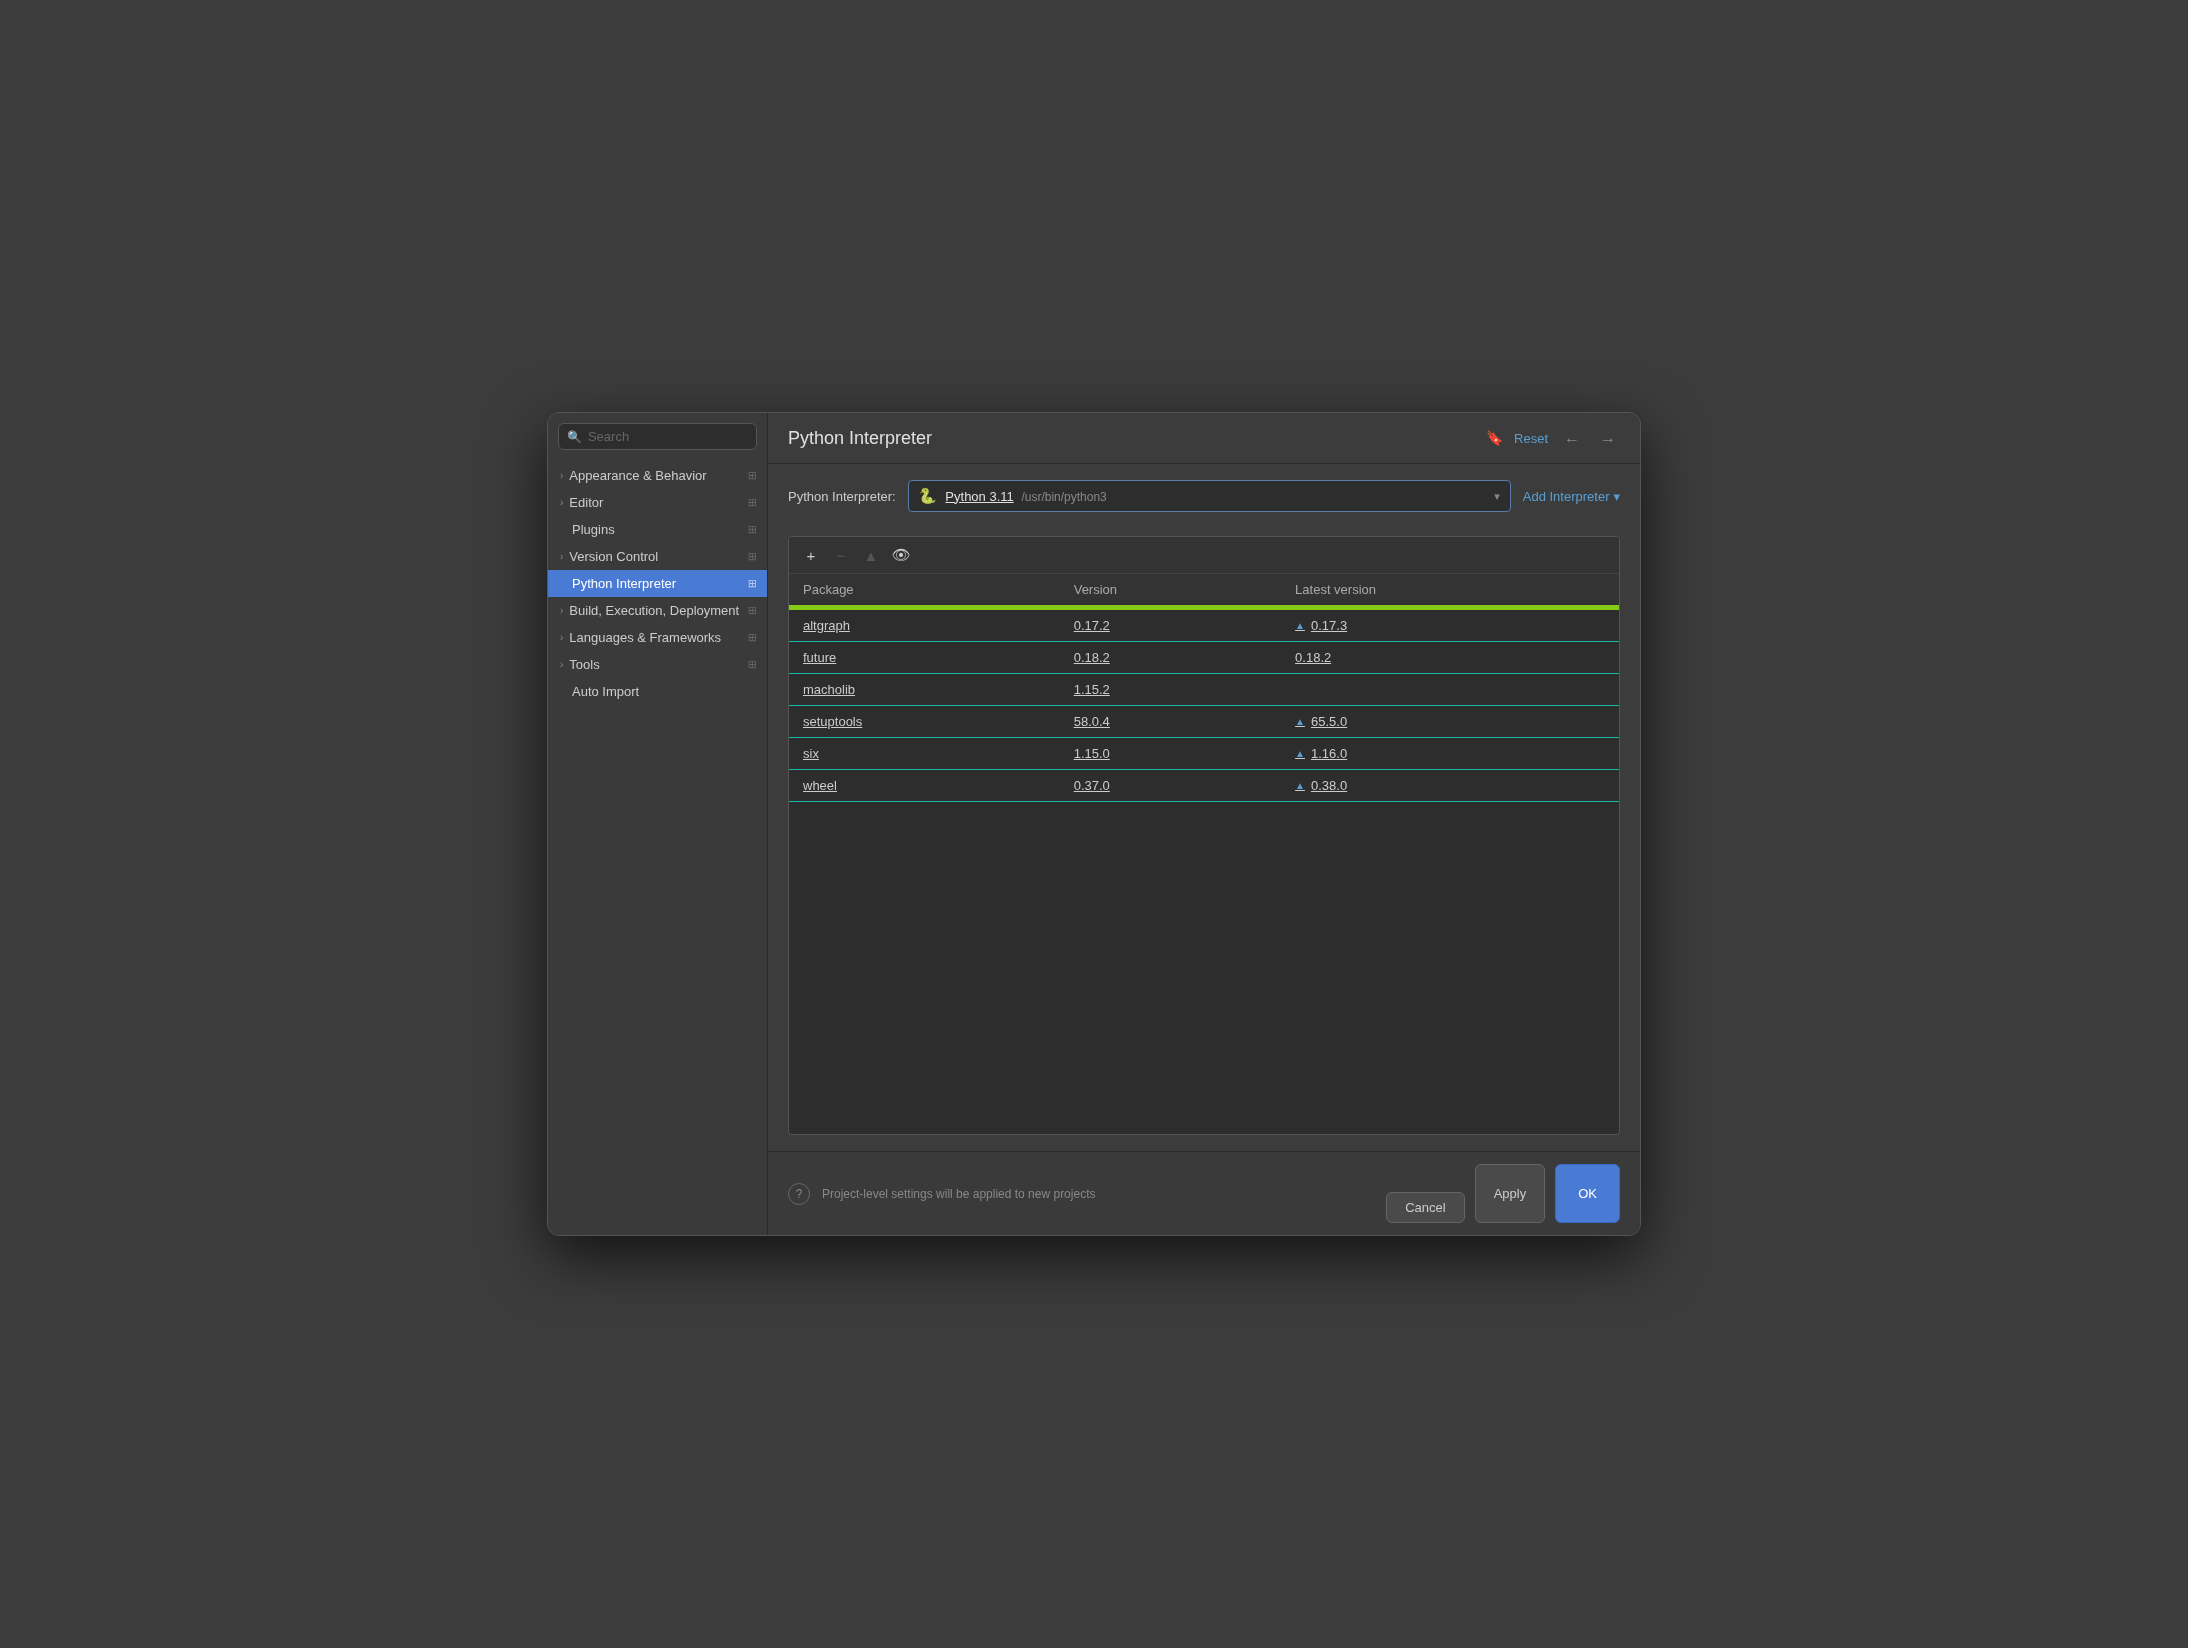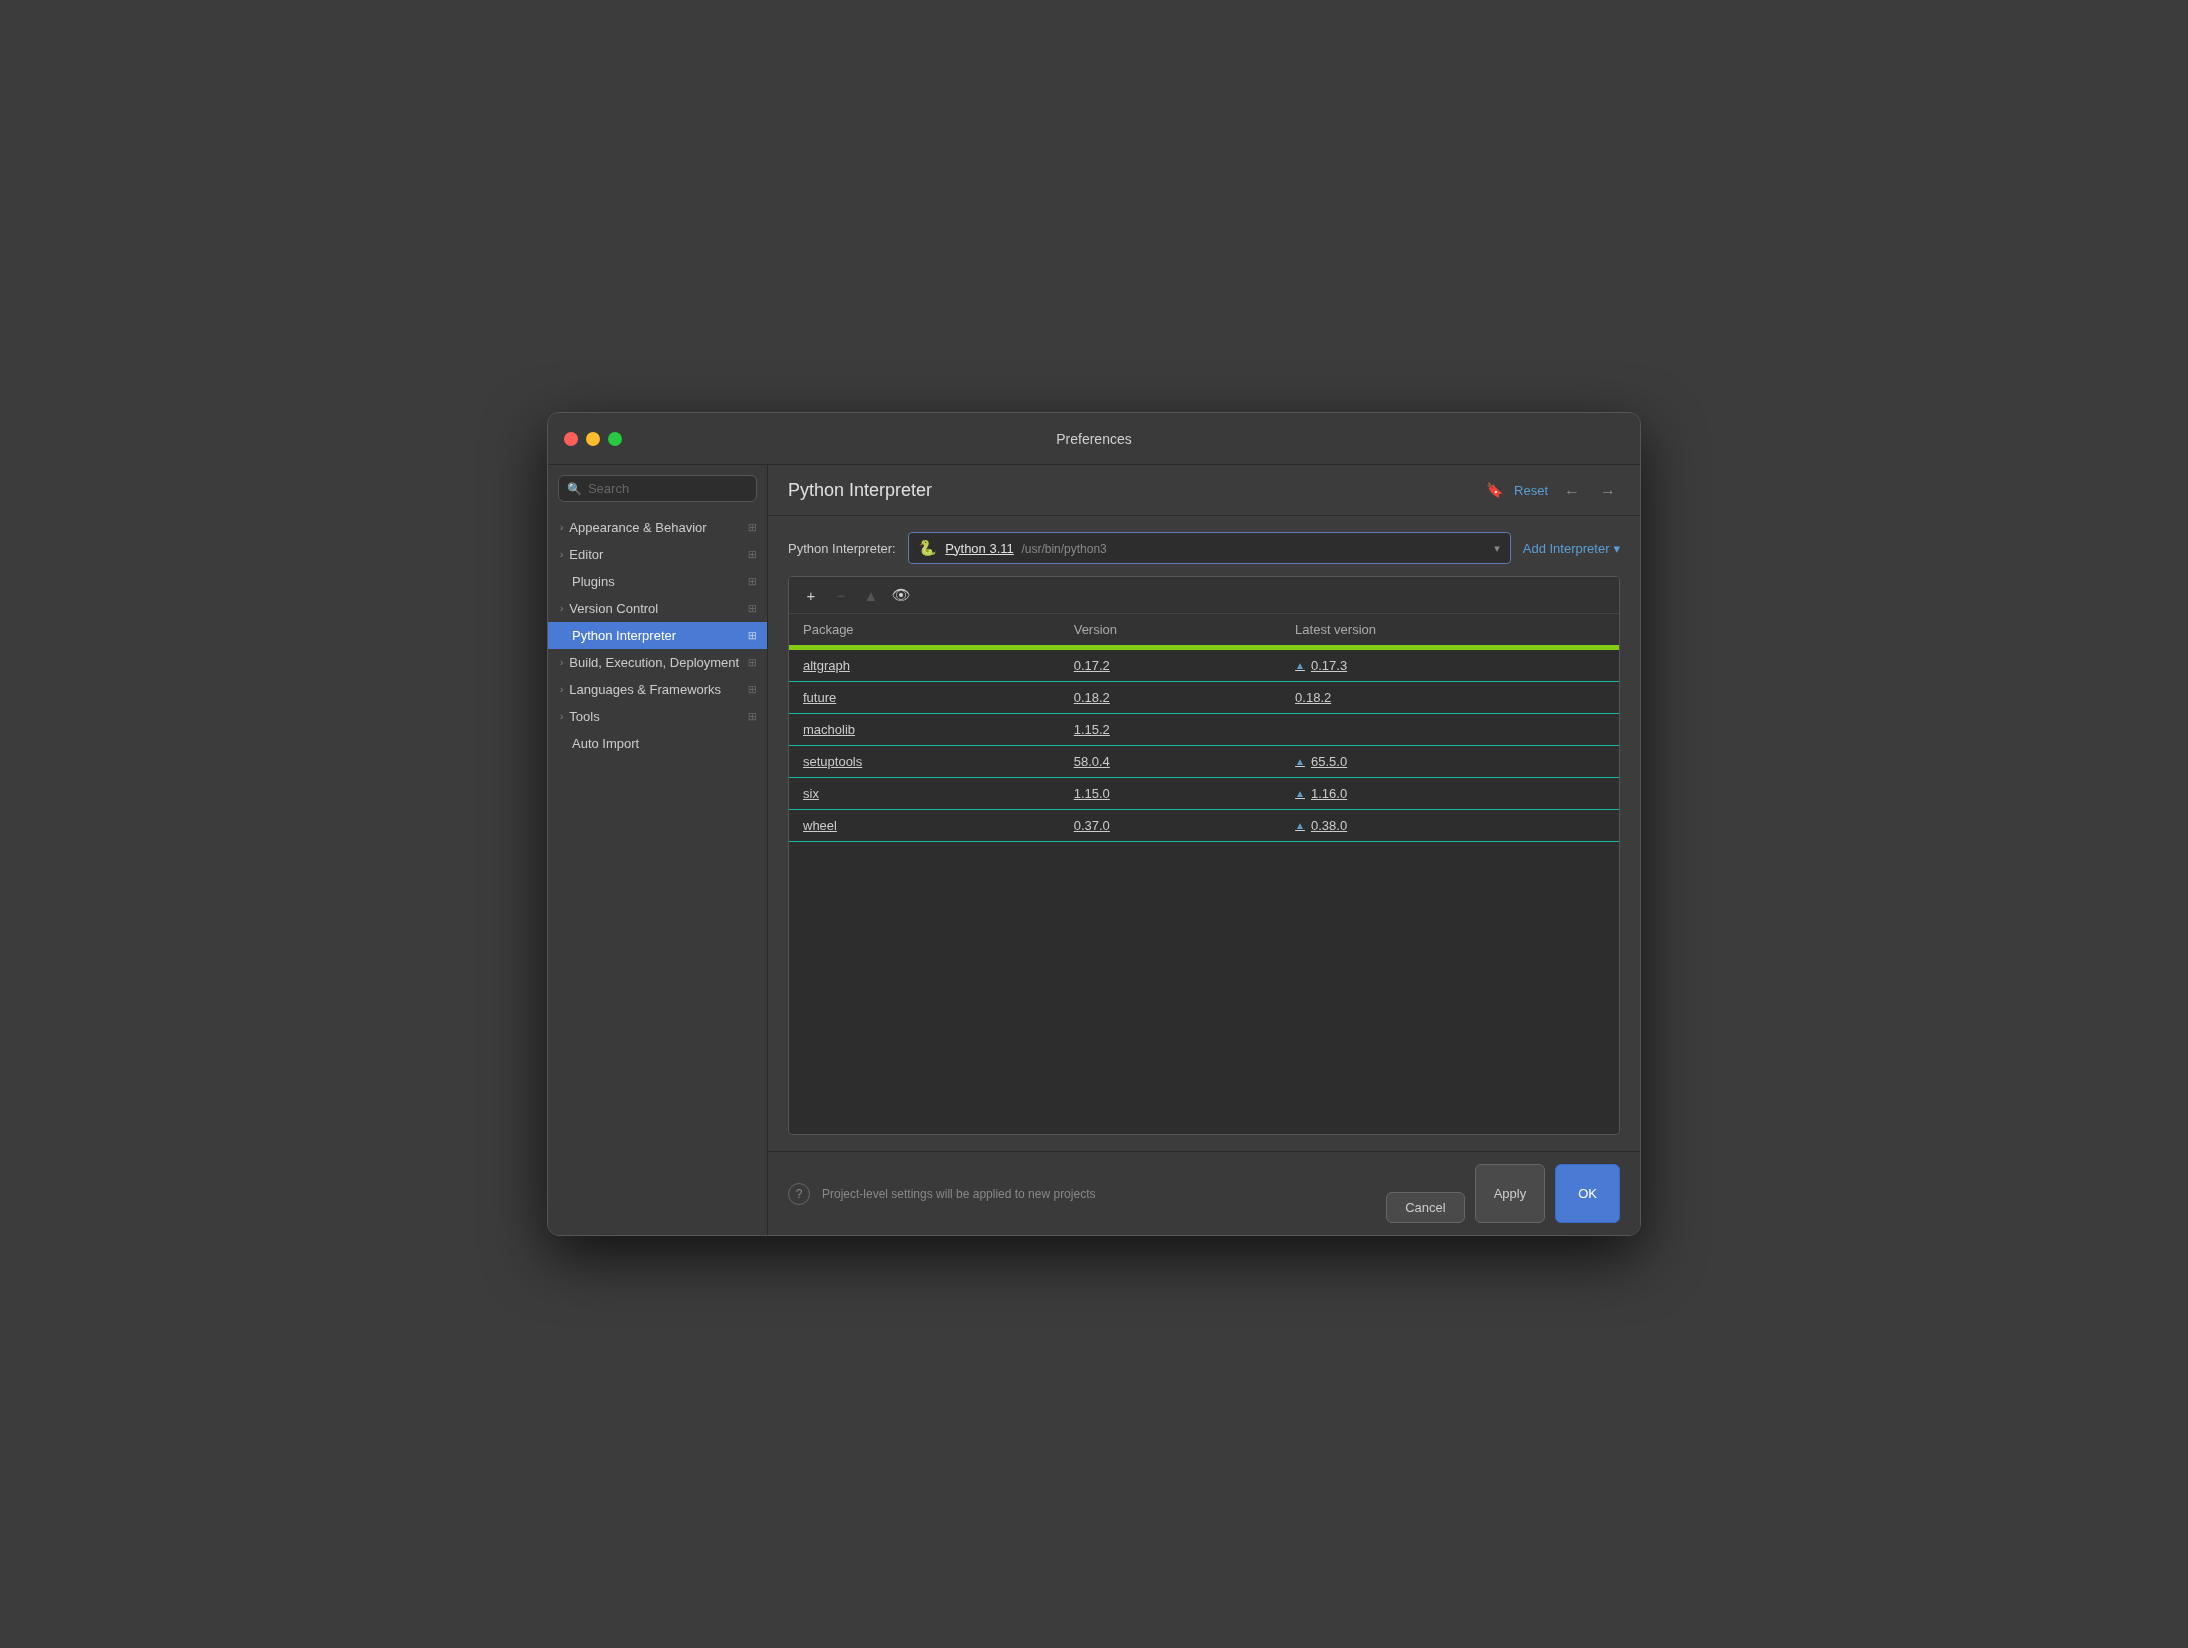--- a/index.html
+++ b/index.html
@@ -165,21 +165,21 @@
       cursor: pointer;
       font-size: 16px;
       padding: 2px 4px;
     }
     .panel-content {
       flex: 1;
       padding: 16px 20px;
       overflow: hidden;
       display: flex;
       flex-direction: column;
-      gap: 12px;
+      gap: 24px;
     }
     .interpreter-row {
       display: flex;
       align-items: center;
       gap: 12px;
     }
     .interpreter-label {
       color: #ccc;
       font-size: 13px;
       white-space: nowrap;
@@ -342,28 +342,20 @@
       font-size: 13px;
       padding: 7px 22px;
       cursor: pointer;
     }
   </style>
 </head>
 <body>
 
 <div class="window">
 
-  <div class="titlebar">
-    <div class="titlebar-buttons">
-      <button class="titlebar-btn btn-close"></button>
-      <button class="titlebar-btn btn-minimize"></button>
-      <button class="titlebar-btn btn-maximize"></button>
-    </div>
-    <span class="titlebar-title">Preferences</span>
-  </div>
 
   <div class="content">
 
     <div class="sidebar">
       <div class="search-box">
         <span class="search-icon">🔍</span>
         <input class="search-input" type="text" placeholder="Search" style="">
       </div>
       <nav class="sidebar-nav">
 

